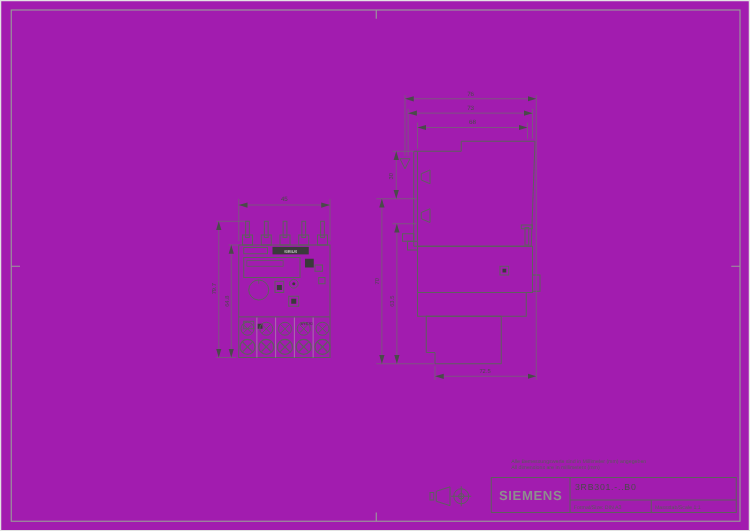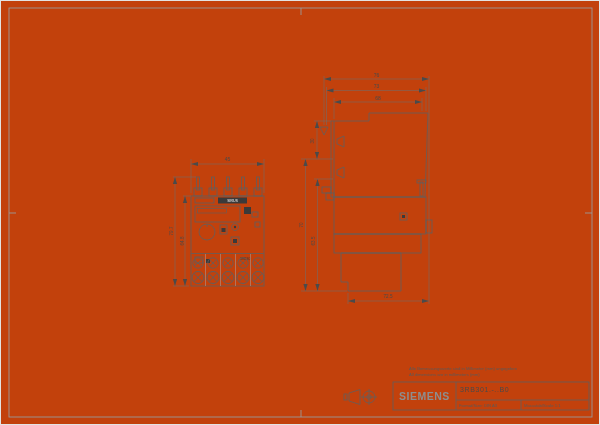--- a/index.html
+++ b/index.html
@@ -1,19 +1,19 @@
 <!DOCTYPE html>
 <html><head>
 <meta charset="utf-8">
 <style>
   html,body{margin:0;padding:0;background:#fff;}
   .sheet{
     position:relative;
     width:600px;height:425px;
-    background:#c2410c;
+    background:#a21caf;
     box-sizing:border-box;
     border:1px solid #e3e3e3;
     font-family:"Liberation Sans", sans-serif;
     overflow:hidden;
   }
   svg{position:absolute;left:0;top:0;}
   svg text{font-family:"Liberation Sans", sans-serif;}
   .dim-label{fill:#4a4a4a;}
   .tiny{fill:#5a5a5a;}
 </style>

